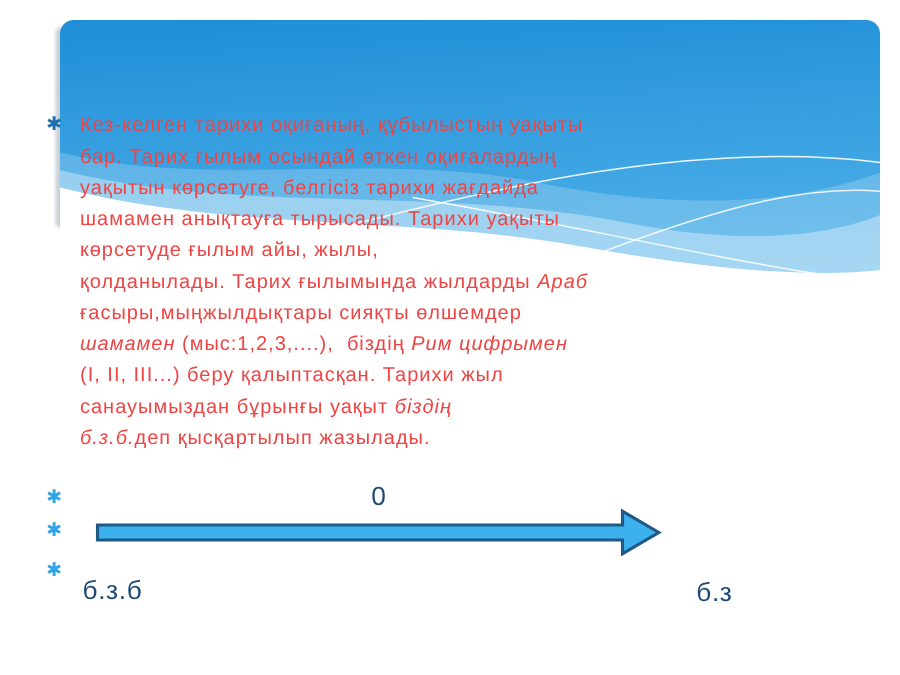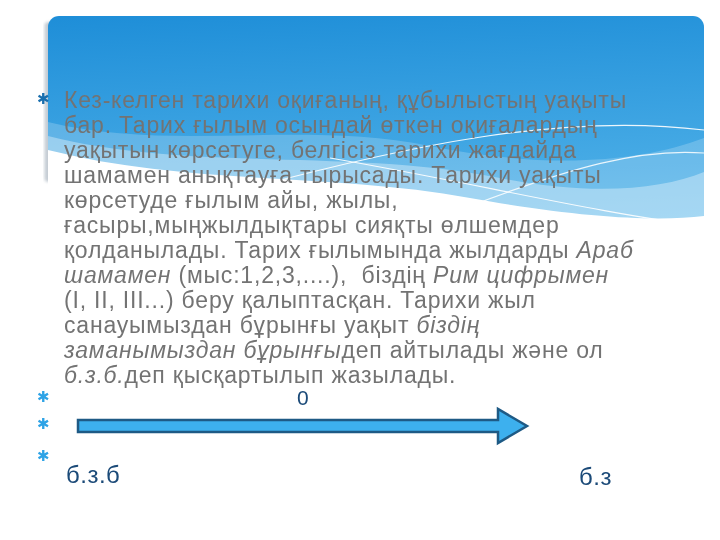--- a/index.html
+++ b/index.html
@@ -6,42 +6,42 @@
   .slide{
     position:relative;
     width:720px;height:540px;
     background:#ffffff;
     overflow:hidden;
     font-family:"Liberation Sans","DejaVu Sans",sans-serif;
   }
   .bg-svg{position:absolute;left:0;top:0;}
   .paragraph{
     position:absolute;left:64px;top:88px;width:610px;
-    color:#737373;font-size:23px;line-height:25px;
+    color:#ef4444;font-size:16px;line-height:25px;
     letter-spacing:0.8px;
   }
   .paragraph .line{white-space:pre;height:25px;}
   .paragraph em{font-style:italic;}
   .star{
     position:absolute;left:37px;
     font-size:15px;line-height:15px;
     color:#2EA3E6;
     font-family:"DejaVu Sans",sans-serif;
   }
   .star.on-blue{color:#1A6FAE;}
   .zero-label{
     position:absolute;left:297px;top:386px;
     color:#1B4A78;font-size:21px;letter-spacing:0.5px;
   }
   .arrow-wrap{position:absolute;left:70px;top:404px;width:470px;height:44px;}
   .tl-label{
-    position:absolute;color:#1B4A78;font-size:24px;letter-spacing:0.5px;
+    position:absolute;color:#1B4A78;font-size:21px;letter-spacing:0.5px;
   }
   .tl-label.left{left:66px;top:461px;}
-  .tl-label.right{left:579px;top:463px;}
+  .tl-label.right{left:557px;top:463px;}
 </style>
 </head>
 <body>
 
 <div class="slide">
 
   <svg class="bg-svg" width="720" height="540" viewBox="0 0 720 540" aria-hidden="true">
     <defs>
       <linearGradient id="skyGrad" x1="0" y1="0" x2="0.15" y2="1">
         <stop offset="0" stop-color="#1E8ED8"></stop>
@@ -67,26 +67,25 @@
   </svg>
 
   <span class="star on-blue" style="top:92px;">✱</span>
 
   <div class="paragraph">
       <div class="line"><span>Кез-келген тарихи оқиғаның, құбылыстың уақыты</span></div>
       <div class="line"><span>бар. Тарих ғылым осындай өткен оқиғалардың</span></div>
       <div class="line"><span>уақытын көрсетуге, белгісіз тарихи жағдайда</span></div>
       <div class="line"><span>шамамен анықтауға тырысады. Тарихи уақыты</span></div>
       <div class="line"><span>көрсетуде ғылым айы, жылы,</span></div>
+      <div class="line"><span>қолданылады. Тарих ғылымында жылдарды </span><em>Араб</em></div>
       <div class="line"><span>ғасыры,мыңжылдықтары сияқты өлшемдер</span></div>
-      <div class="line"><span>қолданылады. Тарих ғылымында жылдарды </span><em>Араб</em></div>
       <div class="line"><em>шамамен</em><span> (мыс:1,2,3,....),  біздің </span><em>Рим цифрымен</em></div>
       <div class="line"><span>(I, II, III...) беру қалыптасқан. Тарихи жыл</span></div>
       <div class="line"><span>санауымыздан бұрынғы уақыт </span><em>біздің</em></div>
-      <div class="line"><em>заманымыздан бұрынғы</em><span>деп айтылады және ол</span></div>
       <div class="line"><em>б.з.б.</em><span>деп қысқартылып жазылады.</span></div>
     </div>
 
   <span class="star" style="top:390px;">✱</span>
   <span class="star" style="top:417px;">✱</span>
   <span class="star" style="top:449px;">✱</span>
 
   <span class="zero-label">0</span>
 
   <div class="arrow-wrap">

